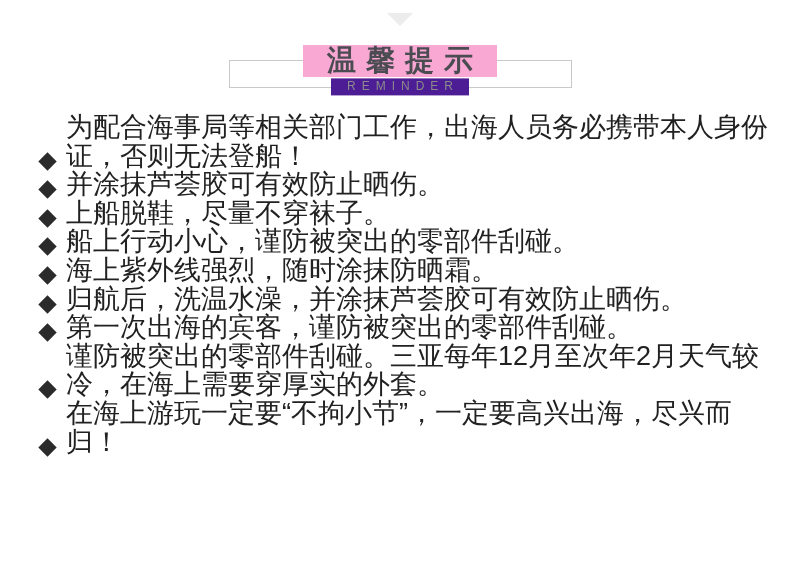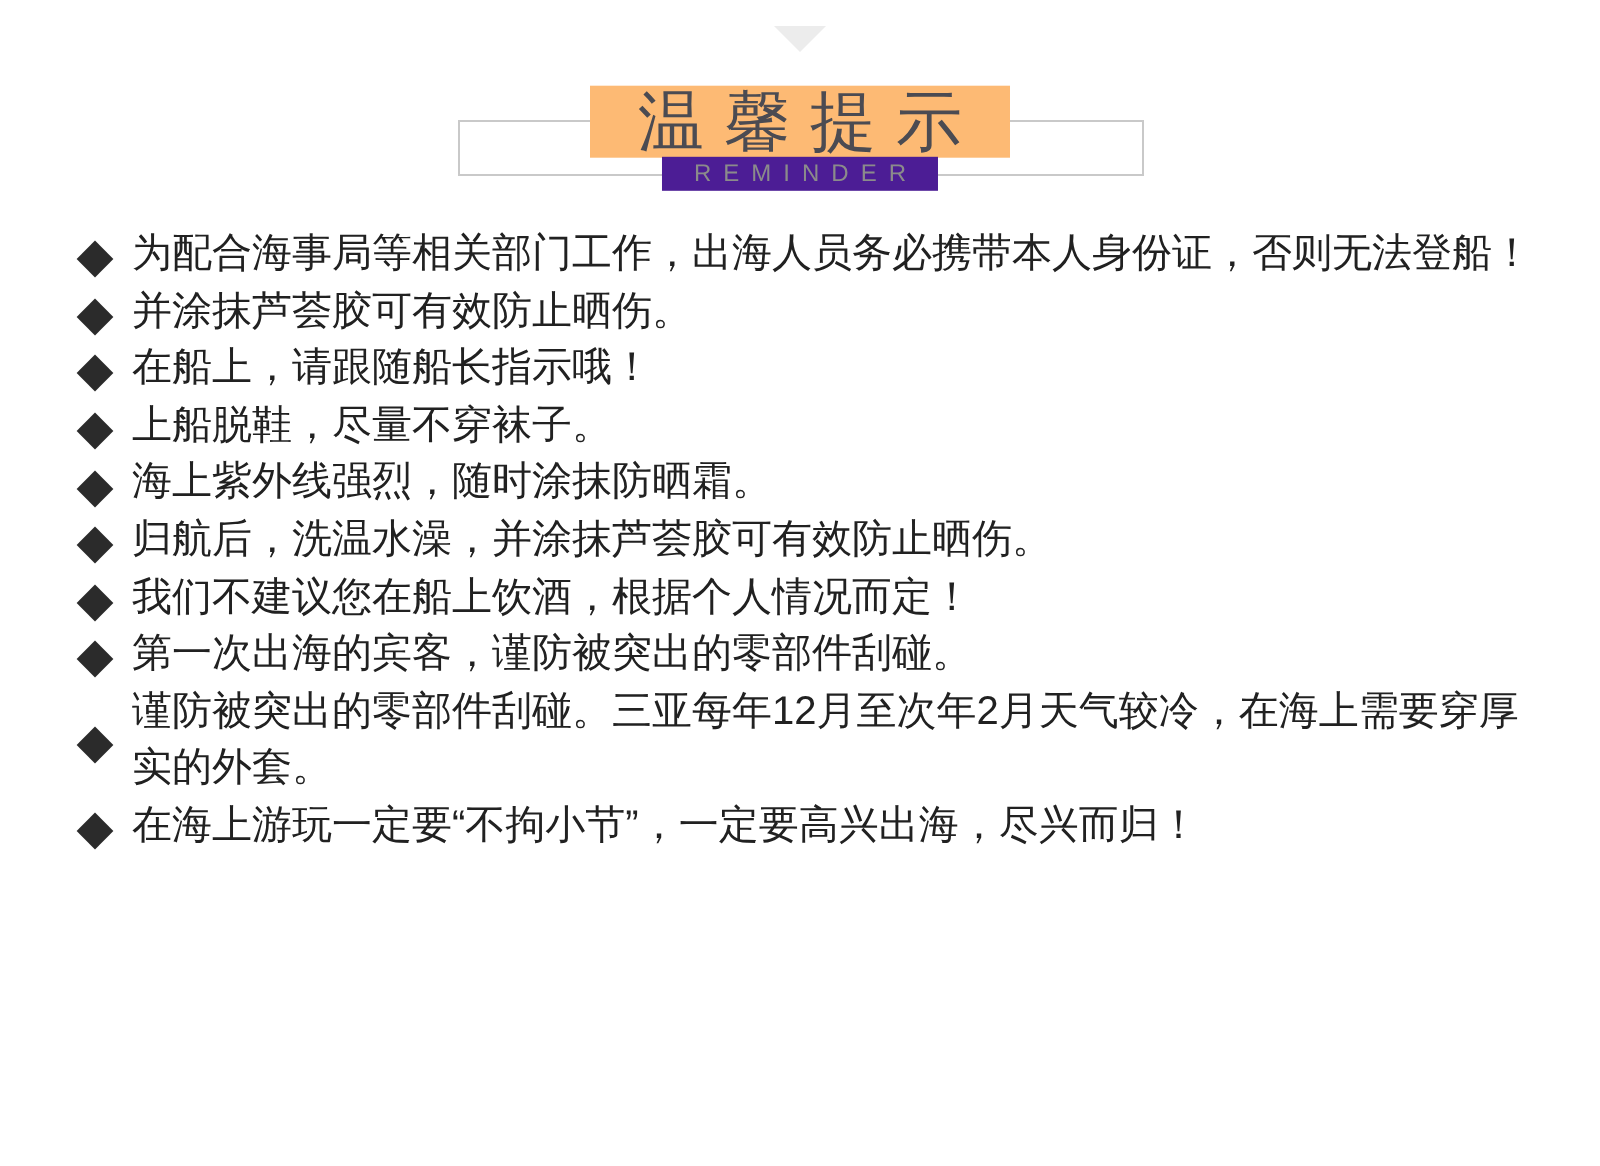--- a/index.html
+++ b/index.html
@@ -31,24 +31,24 @@
     height: 28px;
     margin: 34px auto 0 auto;
     border: 1px solid #c9c9c9;
     box-sizing: border-box;
   }
   .header-title {
     position: absolute;
     top: 0;
     left: 50%;
     transform: translate(-50%, -50%);
-    background: #fdba74;
+    background: #f9a8d4;
     padding: 0 14px 0 24px; 
-    font-size: 33px;
-    font-weight: normal;
+    font-size: 29px;
+    font-weight: bold;
     letter-spacing: 10px;
     color: #4b4b52;
     white-space: nowrap;
     line-height: 1.1;
   }
   .header-subtitle {
     position: absolute;
     bottom: 0;
     left: 50%;
     transform: translate(-50%, 50%);
@@ -62,22 +62,22 @@
   }
 
   
   .reminder-list {
     list-style: none;
     margin: 25px 0 0 0;
     padding: 0 32px 0 38px;
   }
   .reminder-item {
     display: flex;
-    align-items: center;
-    font-size: 20px;
+    align-items: flex-end;
+    font-size: 27px;
     line-height: 28.6px;
     color: #212121;
   }
   .bullet {
     flex: 0 0 18px;
     width: 18px;
     height: 18px;
     margin: 5px 10px 0 0;
     position: relative;
   }
@@ -109,37 +109,33 @@
   <li class="reminder-item">
     <span class="bullet"></span>
     <span class="item-text">为配合海事局等相关部门工作，出海人员务必携带本人身份证，否则无法登船！</span>
   </li>
   <li class="reminder-item">
     <span class="bullet"></span>
     <span class="item-text">并涂抹芦荟胶可有效防止晒伤。</span>
   </li>
   <li class="reminder-item">
     <span class="bullet"></span>
-    <span class="item-text">在船上，请跟随船长指示哦！</span>
+    <span class="item-text">上船脱鞋，尽量不穿袜子。</span>
   </li>
   <li class="reminder-item">
     <span class="bullet"></span>
-    <span class="item-text">上船脱鞋，尽量不穿袜子。</span>
+    <span class="item-text">船上行动小心，谨防被突出的零部件刮碰。</span>
   </li>
   <li class="reminder-item">
     <span class="bullet"></span>
     <span class="item-text">海上紫外线强烈，随时涂抹防晒霜。</span>
   </li>
   <li class="reminder-item">
     <span class="bullet"></span>
     <span class="item-text">归航后，洗温水澡，并涂抹芦荟胶可有效防止晒伤。</span>
-  </li>
-  <li class="reminder-item">
-    <span class="bullet"></span>
-    <span class="item-text">我们不建议您在船上饮酒，根据个人情况而定！</span>
   </li>
   <li class="reminder-item">
     <span class="bullet"></span>
     <span class="item-text">第一次出海的宾客，谨防被突出的零部件刮碰。</span>
   </li>
   <li class="reminder-item">
     <span class="bullet"></span>
     <span class="item-text">谨防被突出的零部件刮碰。三亚每年12月至次年2月天气较冷，在海上需要穿厚实的外套。</span>
   </li>
   <li class="reminder-item">

